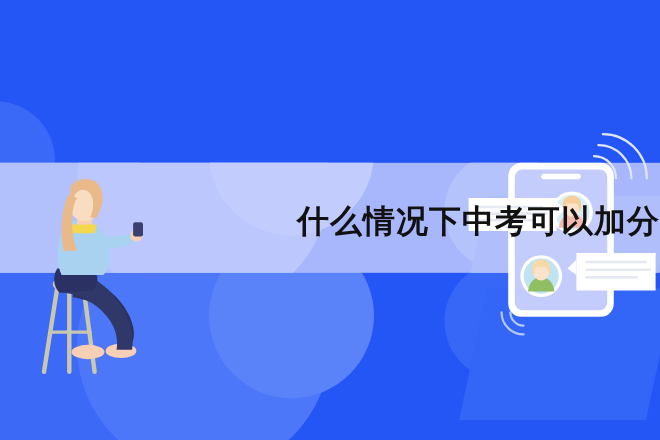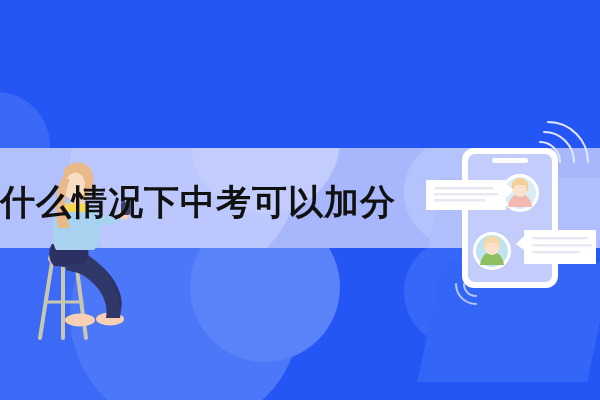--- a/index.html
+++ b/index.html
@@ -64,22 +64,22 @@
     background: #b0bffc;
     transform: skewX(-12deg);
   }
 
   
   #title {
     position: absolute;
     left: 0;
     top: 184px;
     width: 600px;
-    text-align: left;
-    font-size: 35px;
+    text-align: right;
+    font-size: 29px;
     font-weight: bold;
     letter-spacing: 1px;
     color: #111111;
     line-height: 36px;
     white-space: nowrap;
     z-index: 40;
   }
 
   
   #person {

